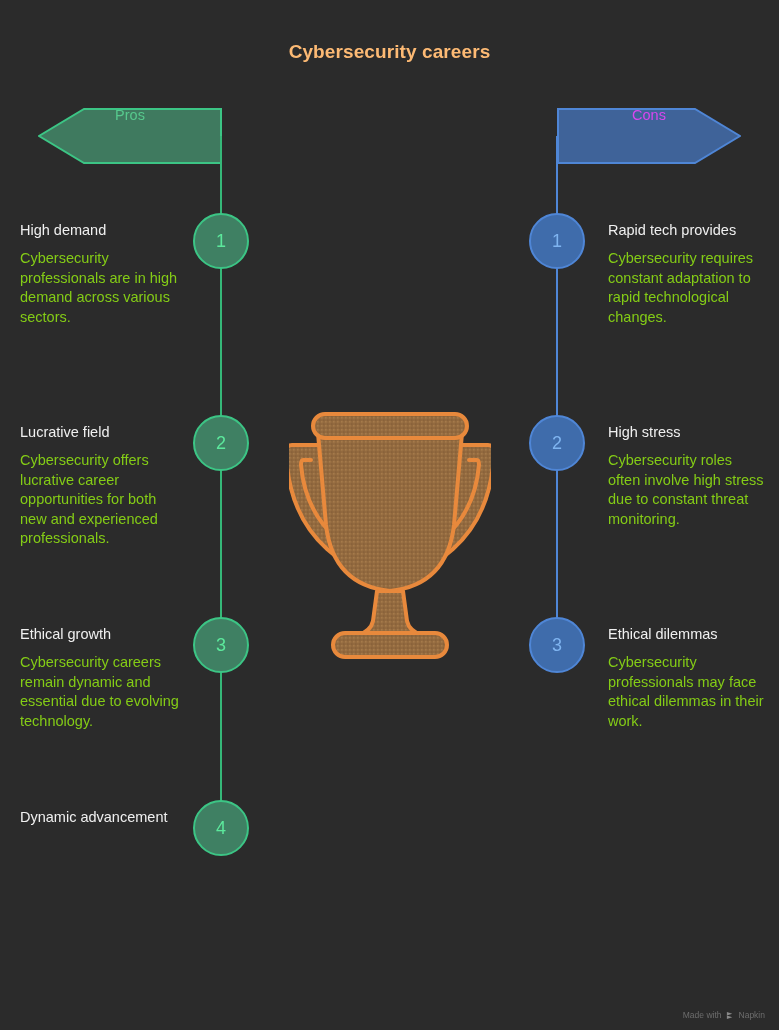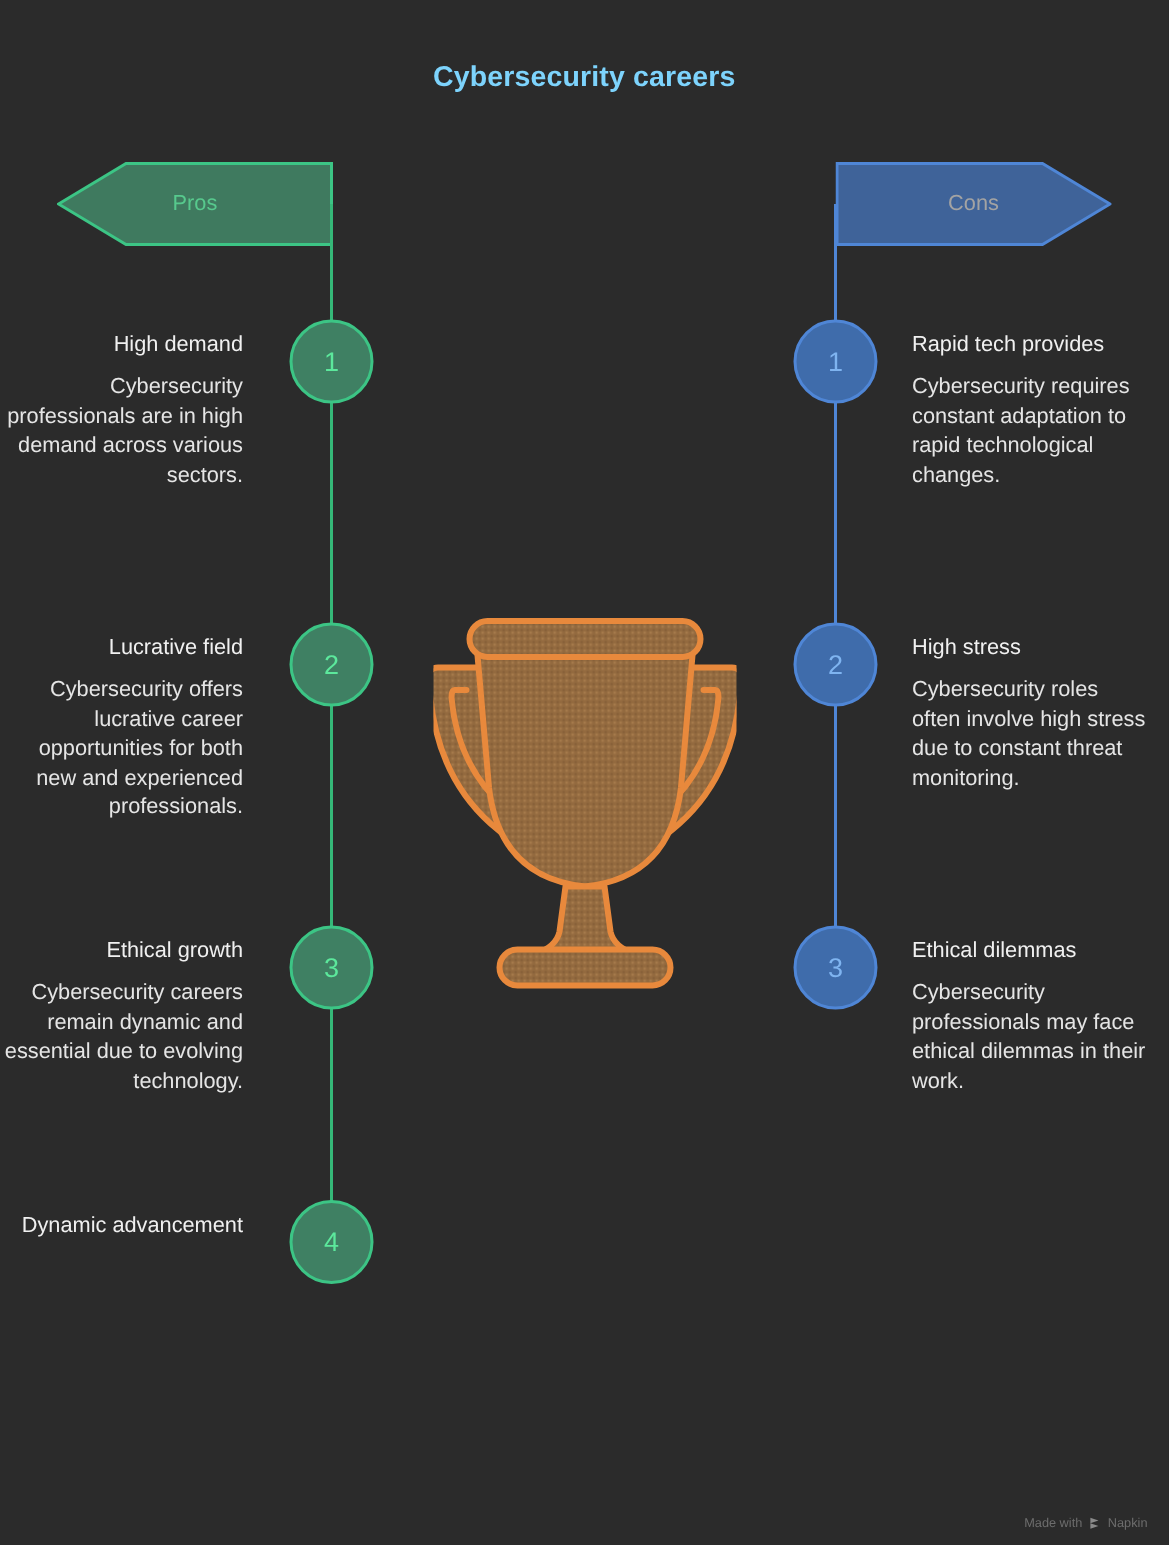--- a/index.html
+++ b/index.html
@@ -25,62 +25,61 @@
 
   
   .page-title {
     position: absolute;
     top: 41px;
     left: 0;
     width: 779px;
     text-align: center;
     font-size: 19px;
     font-weight: bold;
-    color: #7dd3fc;
+    color: #fdba74;
     letter-spacing: 0.1px;
   }
 
   
   .column {
     position: absolute;
     top: 0;
     width: 360px;
     height: 1030px;
   }
   .column.pros { left: 0px; }
   .column.cons { left: 519px; }
 
   
   .arrow-banner {
     position: absolute;
     top: 108px;
     width: 184px;
     height: 56px;
     display: flex;
-    align-items: center;
     justify-content: center;
     box-sizing: border-box;
     font-size: 14.5px;
   }
   .arrow-banner .arrow-label {
     position: relative;
     z-index: 2;
     line-height: 1;
   }
   .arrow-banner svg {
     position: absolute;
     inset: 0;
     width: 100%;
     height: 100%;
     display: block;
   }
   .arrow-pros { left: 38px; }
   .arrow-pros .arrow-label { color: #57c98d; }
   .arrow-cons { left: 557px; }
-  .arrow-cons .arrow-label { color: #a3a3a3; }
+  .arrow-cons .arrow-label { color: #d946ef; }
 
   
   .spine {
     position: absolute;
     width: 2px;
   }
   .spine-pros {
     left: 220px;
     top: 136px;
     height: 692px;
@@ -118,31 +117,31 @@
     border: 2px solid #4f86d6;
     color: #7fb4f0;
   }
 
   
   .item-text {
     position: absolute;
     width: 160px;
   }
   .item-text.right-side { left: 608px; text-align: left; }
-  .item-text.left-side  { left: 0; width: 162px; text-align: right; }
+  .item-text.left-side  { left: 20px; width: 162px; }
 
   .item-title {
     font-size: 14.5px;
     color: #f0f0f0;
     line-height: 19px;
     margin: 0;
   }
   .item-desc {
     font-size: 14.5px;
-    color: #e5e5e5;
+    color: #84cc16;
     line-height: 19.5px;
     margin: 9px 0 0 0;
   }
 
   
   .trophy {
     position: absolute;
     left: 289px;
     top: 405px;
     width: 202px;

